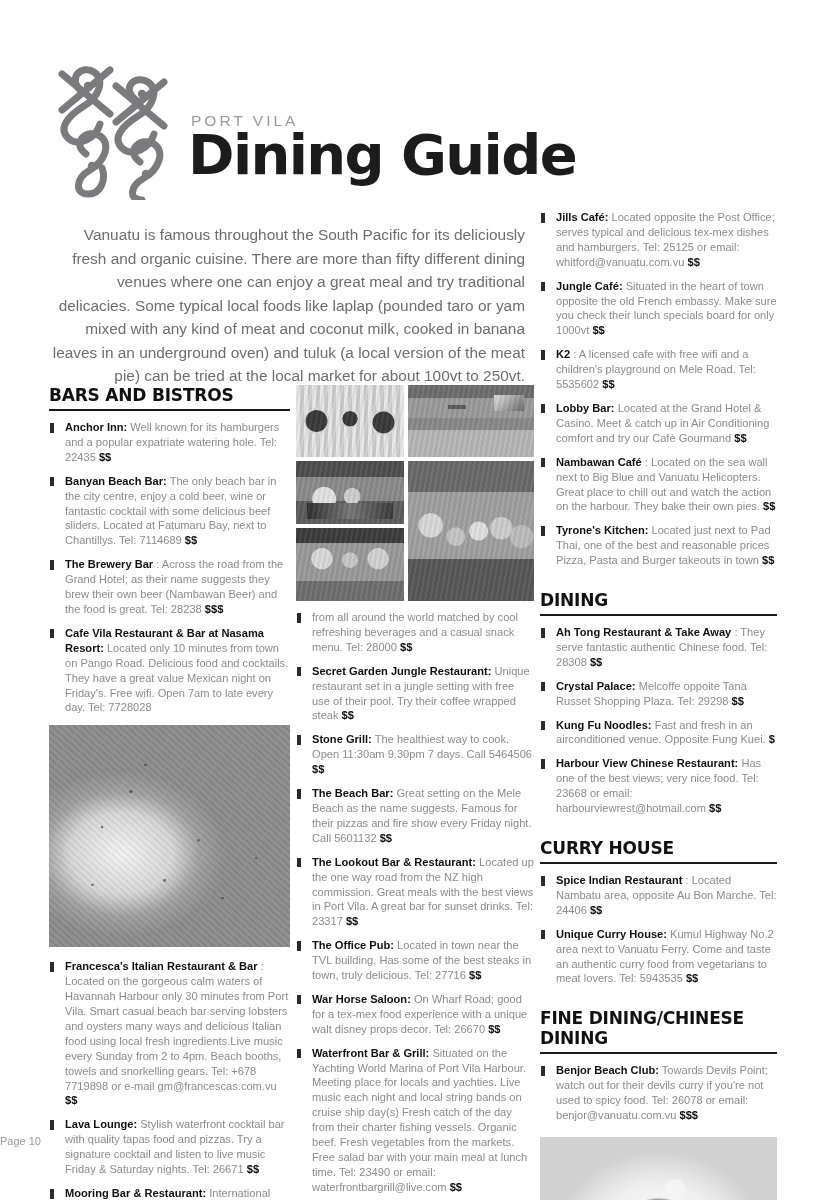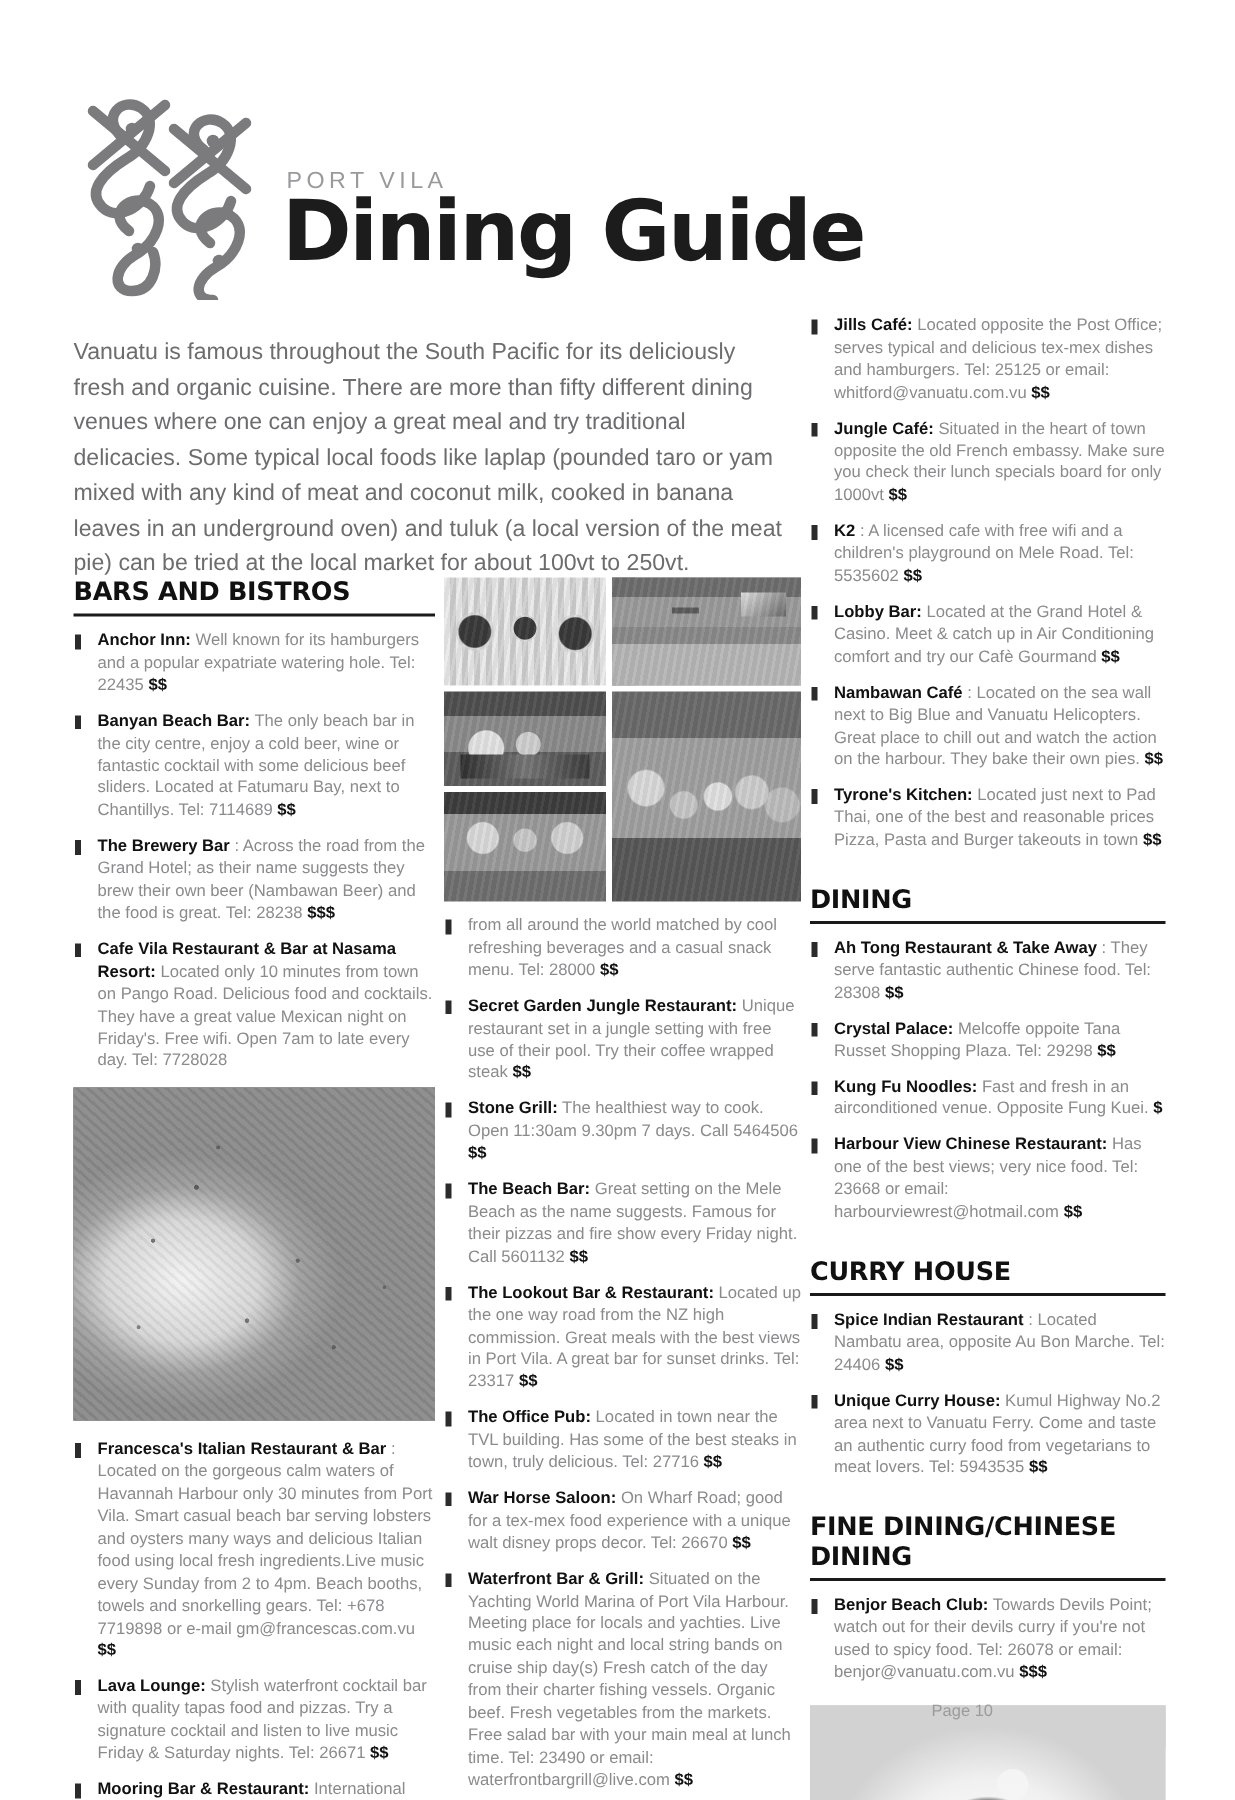--- a/index.html
+++ b/index.html
@@ -60,20 +60,21 @@
 
   
   .intro {
     position: absolute;
     left: 49px;
     top: 208px;
     width: 476px;
     font-size: 15.4px;
     line-height: 23.5px;
     color: #6d6d70;
+    text-align: right;
   }
 
   
   .col {
     position: absolute;
     top: 385px;
   }
   .col-left  { left: 49px;  width: 241px; }
   .col-mid   { left: 296px; width: 238px; }
   .col-right { left: 540px; width: 237px; top: 210px; }
@@ -252,21 +253,21 @@
       radial-gradient(circle at 20% 58%, rgba(40,40,40,.4) 0 1px, transparent 1.4px),
       radial-gradient(circle at 57% 30%, rgba(245,245,245,.9) 0 10px, transparent 11px);
   }
 
   
   .footer {
     position: absolute;
     left: 0;
     top: 1135px;
     width: 662px;
-    text-align: right;
+    text-align: left;
     font-size: 11px;
     color: #9c9c9f;
   }
 </style>
 </head>
 <body>
 
 <div class="page">
 
   <div class="masthead">

